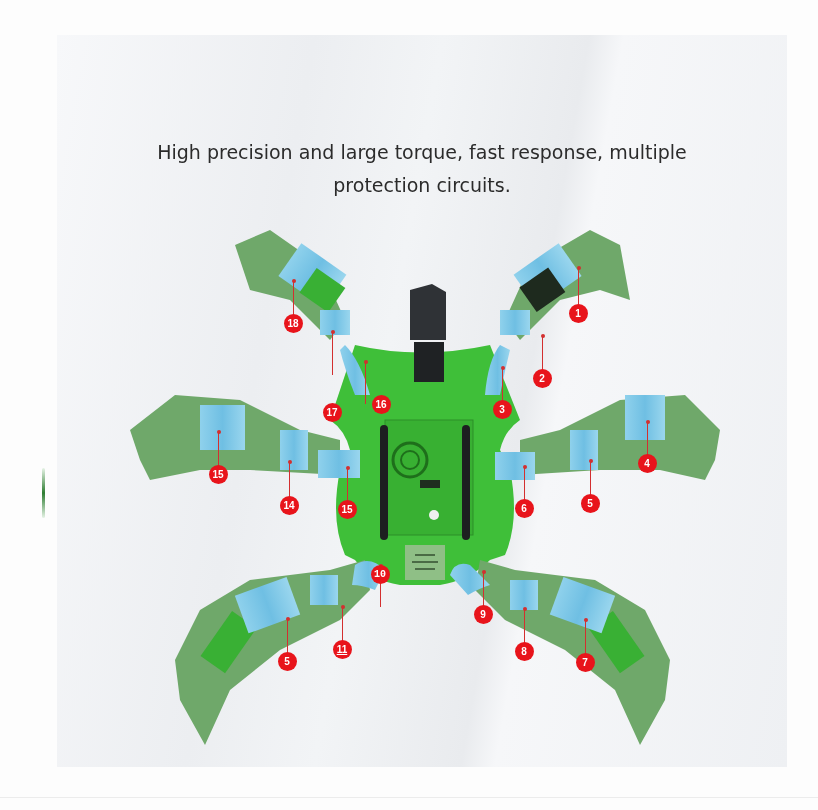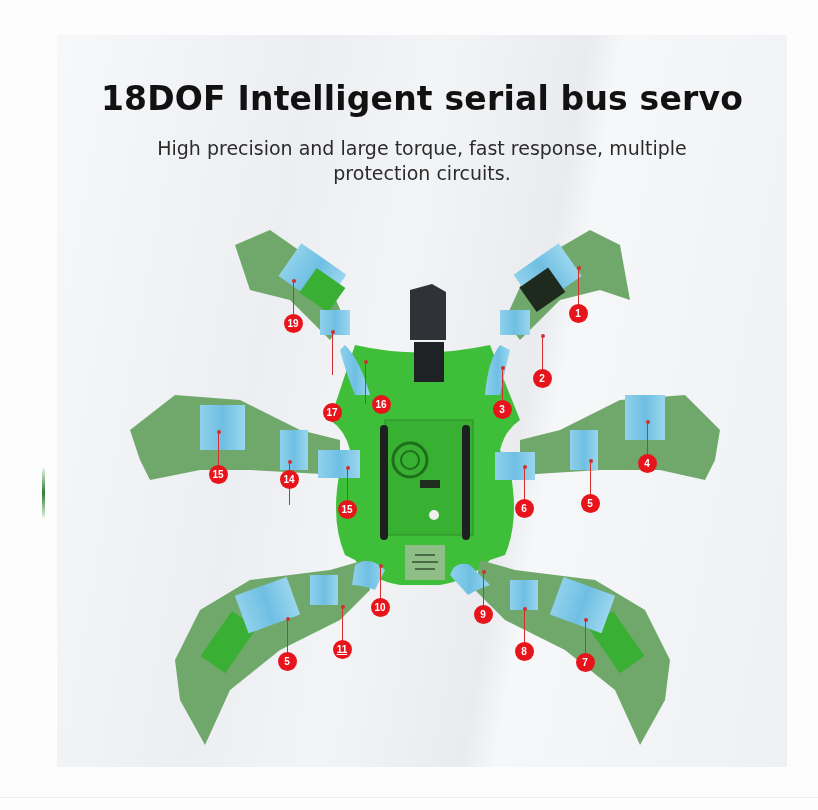--- a/index.html
+++ b/index.html
@@ -1,34 +1,33 @@
 <!DOCTYPE html>
 <html><head>
   <meta charset="utf-8">
   <style>
     html, body { margin:0; padding:0; }
     body { width:818px; height:810px; background:#fdfdfd; position:relative; overflow:hidden; font-family:"DejaVu Sans", sans-serif; }
     .sliver { position:absolute; left:42px; top:468px; width:3px; height:50px; background:linear-gradient(#e6f3e6,#2e7d32,#e6f3e6); border-radius:2px; }
     .panel { position:absolute; left:57px; top:35px; width:730px; height:732px; overflow:hidden;
       background: linear-gradient(100deg,#f7f8fa 0%,#eceef1 30%,#f2f4f6 45%,#e9ebee 62%,#f6f7f9 66%,#eef0f3 100%); }
     .headline { position:absolute; left:0; right:0; top:44px; text-align:center; font-size:33px; font-weight:bold; color:#111; letter-spacing:0.2px; }
-    .subline { position:absolute; left:70px; right:70px; top:101px; text-align:center; font-size:19px; line-height:25px; color:#2b2b2b; }
+    .subline { position:absolute; left:70px; right:70px; top:101px; text-align:center; font-size:19px; line-height:33px; color:#2b2b2b; }
     .divider { position:absolute; left:0; top:797px; width:818px; height:1px; background:#ececec; }
     svg.robot { position:absolute; left:0; top:0; }
     .marker { position:absolute; width:19px; height:19px; margin-left:-9.5px; margin-top:-9.5px; border-radius:50%;
       background:#e8141b; color:#fff; font-size:10px; font-weight:bold; line-height:19px; text-align:center; font-family:"Liberation Sans", sans-serif; }
     .lead { position:absolute; width:1px; background:#d32f2f; }
   </style>
 </head>
 <body>
 
 <div class="sliver"></div>
 
 <div class="panel">
-  <div class="headline">18DOF Intelligent serial bus servo</div>
   <div class="subline">High precision and large torque, fast response, multiple protection circuits.</div>
 </div>
 
 <svg class="robot" width="818" height="810" viewBox="0 0 818 810">
   <defs>
     <linearGradient id="servo" x1="0" x2="1" y1="0" y2="0">
       <stop offset="0" stop-color="#8fd1ec"></stop>
         <stop offset="0.5" stop-color="#6fbfe3"></stop>
         <stop offset="1" stop-color="#9ad6ee"></stop>
     </linearGradient>
@@ -119,40 +118,40 @@
     <div class="lead" style="width: 4px; height: 4px; border-radius: 50%; margin-left: -1.5px; margin-top: -2px; left: 585px; top: 620px;"></div>
     <div class="marker" style="left: 585px; top: 662px;">7</div>
     <div class="lead" style="left: 524px; top: 609px; height: 42px;"></div>
     <div class="lead" style="width: 4px; height: 4px; border-radius: 50%; margin-left: -1.5px; margin-top: -2px; left: 524px; top: 609px;"></div>
     <div class="marker" style="left: 524px; top: 651px;">8</div>
     <div class="lead" style="left: 483px; top: 572px; height: 42px;"></div>
     <div class="lead" style="width: 4px; height: 4px; border-radius: 50%; margin-left: -1.5px; margin-top: -2px; left: 483px; top: 572px;"></div>
     <div class="marker" style="left: 483px; top: 614px;">9</div>
     <div class="lead" style="left: 380px; top: 566px; height: 41px;"></div>
     <div class="lead" style="width: 4px; height: 4px; border-radius: 50%; margin-left: -1.5px; margin-top: -2px; left: 380px; top: 566px;"></div>
-    <div class="marker" style="left: 380px; top: 607px;">10</div>
+    <div class="marker" style="left: 380px; top: 574px; font-family: Liberation Mono, monospace;">10</div>
     <div class="lead" style="left: 342px; top: 607px; height: 42px;"></div>
     <div class="lead" style="width: 4px; height: 4px; border-radius: 50%; margin-left: -1.5px; margin-top: -2px; left: 342px; top: 607px;"></div>
     <div class="marker" style="left: 342px; top: 649px; text-decoration: underline;">11</div>
     <div class="lead" style="left: 287px; top: 619px; height: 42px;"></div>
     <div class="lead" style="width: 4px; height: 4px; border-radius: 50%; margin-left: -1.5px; margin-top: -2px; left: 287px; top: 619px;"></div>
     <div class="marker" style="left: 287px; top: 661px;">5</div>
     <div class="lead" style="left: 347px; top: 468px; height: 41px;"></div>
     <div class="lead" style="width: 4px; height: 4px; border-radius: 50%; margin-left: -1.5px; margin-top: -2px; left: 347px; top: 468px;"></div>
     <div class="marker" style="left: 347px; top: 509px;">15</div>
     <div class="lead" style="left: 289px; top: 462px; height: 43px;"></div>
     <div class="lead" style="width: 4px; height: 4px; border-radius: 50%; margin-left: -1.5px; margin-top: -2px; left: 289px; top: 462px;"></div>
-    <div class="marker" style="left: 289px; top: 479px;">14</div>
+    <div class="marker" style="left: 289px; top: 505px;">14</div>
     <div class="lead" style="left: 218px; top: 432px; height: 42px;"></div>
     <div class="lead" style="width: 4px; height: 4px; border-radius: 50%; margin-left: -1.5px; margin-top: -2px; left: 218px; top: 432px;"></div>
     <div class="marker" style="left: 218px; top: 474px;">15</div>
     <div class="lead" style="left: 365px; top: 362px; height: 42px;"></div>
     <div class="lead" style="width: 4px; height: 4px; border-radius: 50%; margin-left: -1.5px; margin-top: -2px; left: 365px; top: 362px;"></div>
     <div class="marker" style="left: 381px; top: 404px; text-align: center;">16</div>
     <div class="lead" style="left: 332px; top: 332px; height: 43px;"></div>
     <div class="lead" style="width: 4px; height: 4px; border-radius: 50%; margin-left: -1.5px; margin-top: -2px; left: 332px; top: 332px;"></div>
     <div class="marker" style="left: 332px; top: 375px; margin-top: 28px;">17</div>
     <div class="lead" style="left: 293px; top: 281px; height: 42px;"></div>
     <div class="lead" style="width: 4px; height: 4px; border-radius: 50%; margin-left: -1.5px; margin-top: -2px; left: 293px; top: 281px;"></div>
-    <div class="marker" style="left: 293px; top: 323px;">19</div>
+    <div class="marker" style="left: 293px; top: 323px;">18</div>
   </div>
 
 <div class="divider"></div>
 
 </body></html>

